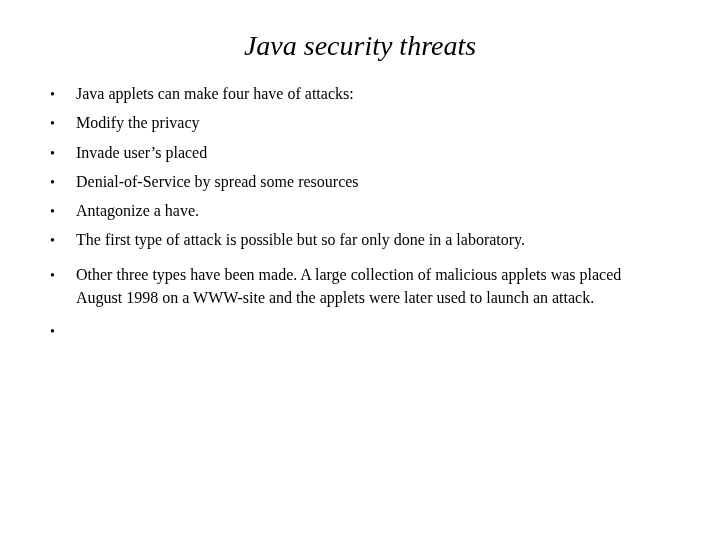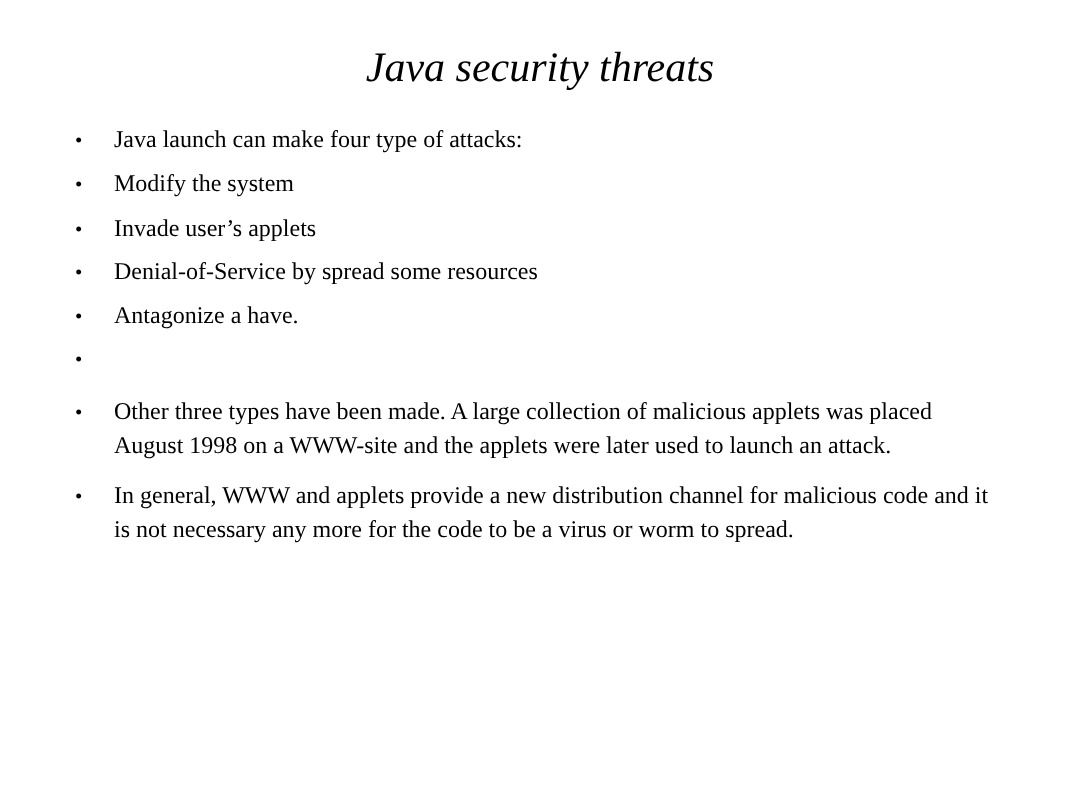--- a/index.html
+++ b/index.html
@@ -86,52 +86,52 @@
 
 <div class="slide-container">
   <h1 class="slide-title">Java security threats</h1>
 
   <div class="content-area">
 
     <div class="bullet-section">
 
       <div class="bullet-item">
         <span class="bullet-dot">•</span>
-        <span class="bullet-text">Java launch can make four type of attacks:</span>
+        <span class="bullet-text">Java applets can make four have of attacks:</span>
       </div>
 
       <div class="bullet-item">
         <span class="bullet-dot">•</span>
-        <span class="bullet-text">Modify the system</span>
+        <span class="bullet-text">Modify the privacy</span>
       </div>
 
       <div class="bullet-item">
         <span class="bullet-dot">•</span>
-        <span class="bullet-text">Invade user’s applets</span>
+        <span class="bullet-text">Invade user’s placed</span>
       </div>
 
       <div class="bullet-item">
         <span class="bullet-dot">•</span>
         <span class="bullet-text">Denial-of-Service by spread some resources</span>
       </div>
 
       <div class="bullet-item">
         <span class="bullet-dot">•</span>
         <span class="bullet-text">Antagonize a have.</span>
       </div>
 
       <div class="bullet-item">
         <span class="bullet-dot">•</span>
+        <span class="bullet-text">The first type of attack is possible but so far only done in a laboratory.</span>
       </div>
     </div>
 
     <div class="extra-bullet">
       <span class="bullet-dot">•</span>
       <span class="bullet-text">Other three types have been made. A large collection of malicious applets was placed August 1998 on a WWW-site and the applets were later used to launch an attack.</span>
     </div>
 
     <div class="extra-bullet">
       <span class="bullet-dot">•</span>
-      <span class="bullet-text">In general, WWW and applets provide a new distribution channel for malicious code and it is not necessary any more for the code to be a virus or worm to spread.</span>
     </div>
 
   </div>
 </div>
 
 </body></html>

